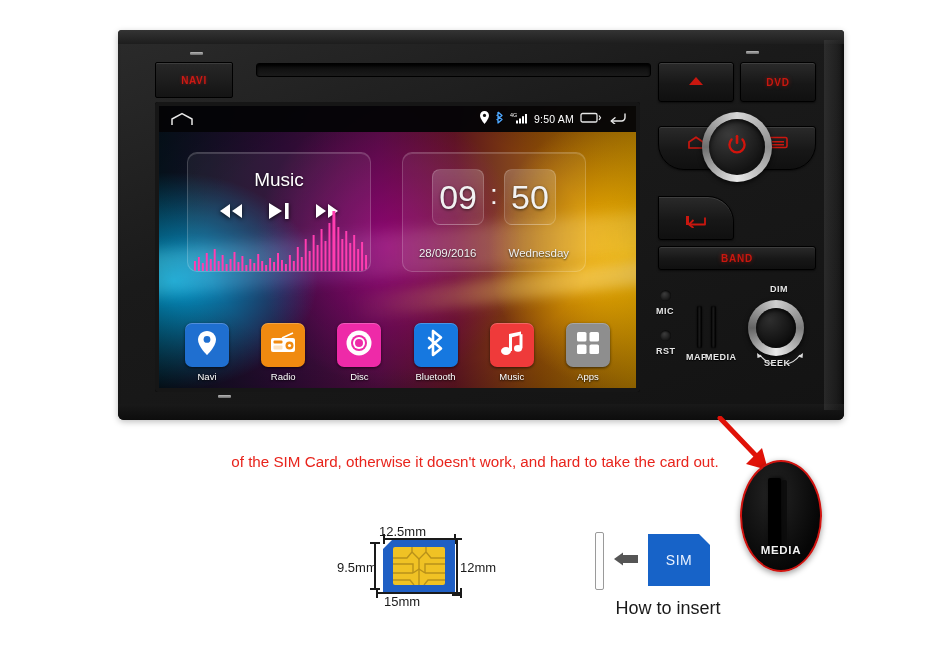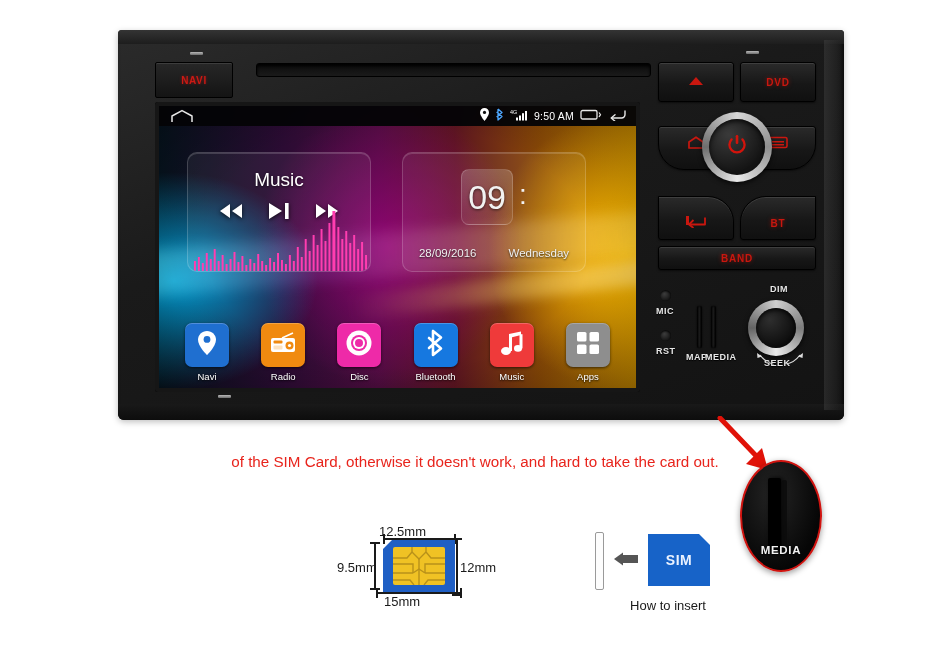--- a/index.html
+++ b/index.html
@@ -96,21 +96,21 @@
     filter: blur(6px);
     transform: rotate(-7deg);
   }
   #wall-vign{
     position:absolute; inset:0;
     background: radial-gradient(ellipse 90% 95% at 50% 50%, rgba(0,0,0,0) 45%, rgba(0,0,0,0.55) 100%);
   }
 
   
   #statusbar {
-    position:absolute; left:0; top:0; width:100%; height:20px;
+    position:absolute; left:0; top:0; width:100%; height:26px;
     background:rgba(4,4,6,0.96);
     display:flex; align-items:center;
     padding:0 8px 0 10px;
   }
   #home-nav-icon { width:26px; height:14px; }
   #status-right { margin-left:auto; display:flex; align-items:center; gap:6px; }
   #status-clock { color:#fff; font-size:10.5px; letter-spacing:.2px; }
   .sb-icon { display:block; }
 
   
@@ -285,26 +285,26 @@
   #insert-diagram { position:absolute; left:588px; top:522px; width:160px; height:100px; }
   #insert-slot {
     position:absolute; left:7px; top:10px; width:9px; height:58px;
     background:#fdfdfd; border:1.5px solid #9a9a9a; border-radius:2px;
   }
   #insert-arrow { position:absolute; left:26px; top:30px; }
   #insert-card {
     position:absolute; left:60px; top:12px; width:62px; height:52px;
     background:#1763c8;
     clip-path: polygon(0 0, calc(100% - 11px) 0, 100% 11px, 100% 100%, 0 100%);
-    display:flex; align-items:center; justify-content:center;font-weight:bold;
+    display:flex; align-items:center; justify-content:center;
   }
   #insert-card span { color:#eaf2ff; font-size:14px; letter-spacing:.5px; }
   #insert-caption {
     position:absolute; left:0; top:76px; width:100%; text-align:center;
-    color:#1a1a1a; font-size:13px;
+    color:#1a1a1a; font-size:18px;
   }
 
   
   #callout-arrow { position:absolute; left:716px; top:416px; width:70px; height:60px; }
   #callout-oval {
     position:absolute; left:740px; top:460px; width:82px; height:112px;
     border-radius:50%;
     background: radial-gradient(ellipse at 40% 30%, #242424, #060606 72%);
     border:2.5px solid #cf1410;
     overflow:hidden;
@@ -464,20 +464,21 @@
             <rect x="175" y="33" width="2" height="29"></rect>
               <rect x="179" y="46" width="2" height="16"></rect>
           </g>
         </svg>
       </div>
 
       <div class="widget" id="clock-widget">
         <div id="clock-digits">
           <div class="clk-box">09</div>
           <div id="clk-colon">:</div>
+          <div class="clk-box">50</div>
         </div>
         <div id="clock-sub">
           <span>28/09/2016</span>
           <span>Wednesday</span>
         </div>
       </div>
 
       <div id="dock">
 
         <div class="app">
@@ -600,23 +601,20 @@
     <div class="hw-btn" id="btn-back">
       <span style="margin-top:10px">
         <svg width="22" height="14" viewBox="0 0 22 14">
           <path d="M20 3.5 L20 10.5 L5 10.5" fill="none" stroke="#c9170f" stroke-width="1.8" stroke-linejoin="round"></path>
           <path d="M8.5 6 L4 10.5 L8.5 14" fill="none" stroke="#c9170f" stroke-width="1.8" stroke-linejoin="round"></path>
           <rect x="1" y="2" width="3" height="9" fill="#c9170f"></rect>
         </svg>
       </span>
     </div>
 
-    <div class="hw-btn" id="btn-bt">
-      <span class="hw-label" style="margin-top:10px">BT</span>
-    </div>
 
     <div class="hw-btn" id="btn-band">
       <span class="hw-label">BAND</span>
     </div>
 
     <div id="knob-ring">
       <div id="knob-face">
         <span>
           <svg width="20" height="22" viewBox="0 0 20 22">
             <path d="M4.6 5.4 A7.6 7.6 0 1 0 15.4 5.4" fill="none" stroke="#d2140c" stroke-width="2.3" stroke-linecap="round"></path>

